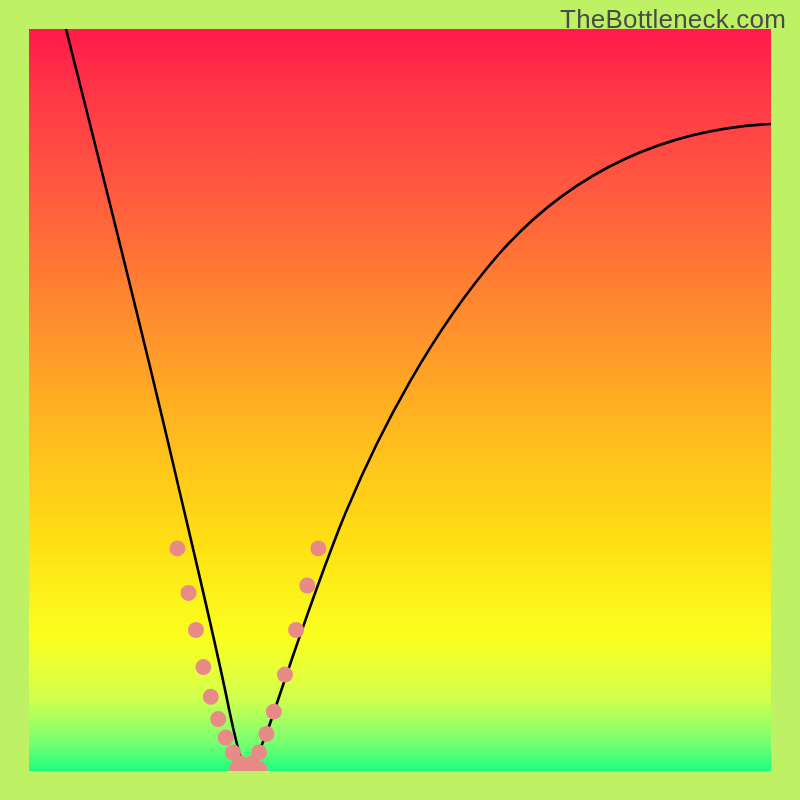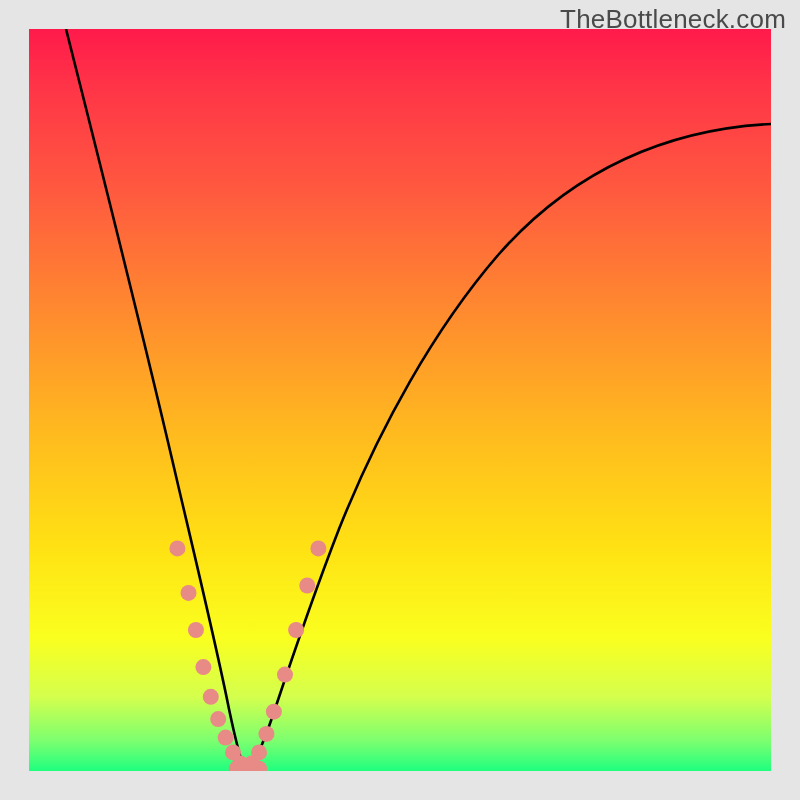--- a/index.html
+++ b/index.html
@@ -7,21 +7,21 @@
     padding: 0;
     width: 800px;
     height: 800px;
     overflow: hidden;
     background: #000;
     font-family: Arial, Helvetica, sans-serif;
   }
   .frame {
     position: absolute;
     inset: 0;
-    background: #e5e5e5;
+    background: #bef264;
     text-decoration: underline;
   }
   .plot-bg {
     position: absolute;
     left: 29px;
     top: 29px;
     width: 742px;
     height: 742px;
     background: linear-gradient(
       to bottom,

